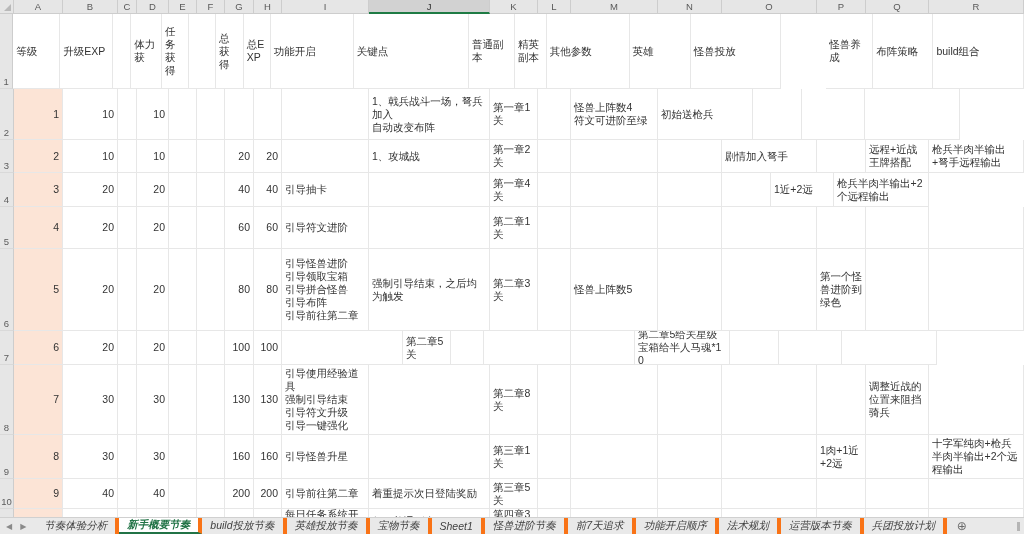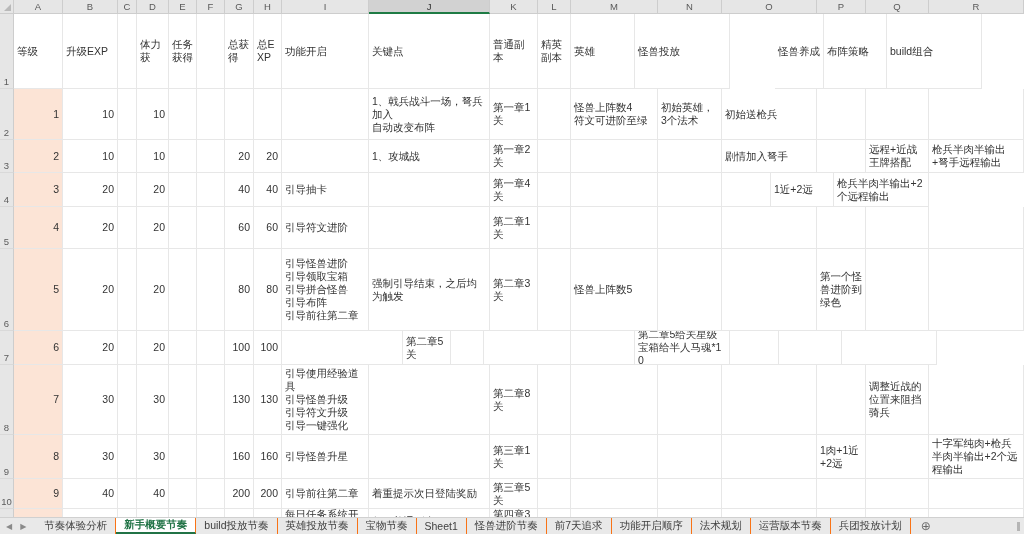--- a/index.html
+++ b/index.html
@@ -31,22 +31,22 @@
   .cell.rt { justify-content:flex-end; }
   .cell.peach { background:#fce4d6; }
 
   
   #tabbar { position:absolute; left:0; bottom:0; width:1024px; height:17px;
     background:#e9e9e9; border-top:1px solid #d0d0d0; display:flex; align-items:stretch;
     font-size:10.5px; color:#404040; }
   .navs { display:flex; align-items:center; gap:8px; padding:0 10px 0 6px; color:#8a8a8a;
     font-size:8px; }
   .navbtn { cursor:default; }
-  .tab { display:flex; align-items:center; padding:0 8px; border-right:1px solid #f97316;
-    white-space:nowrap; }
+  .tab { display:flex; align-items:center; padding:0 8px; border-right:4px solid #f97316;
+    white-space:nowrap;font-style:italic; }
   .tab.active { background:#ffffff; color:#217346; font-weight:bold;
     border-bottom:2px solid #217346; }
   .addbtn { display:flex; align-items:center; padding:0 10px; color:#6b6b6b; font-size:12px; }
   .edge-marker { margin-left:auto; align-self:center; width:3px; height:9px;
     background:#b5b5b5; margin-right:4px; }
 </style>
 </head>
 <body>
 
 <div id="stage">
@@ -80,20 +80,21 @@
           <div class="cell" style="width: 19px;"></div>
           <div class="cell" style="width: 32px;">体力获</div>
           <div class="cell" style="width: 28px;">任务获得</div>
           <div class="cell" style="width: 28px;"></div>
           <div class="cell" style="width: 29px;">总获得</div>
           <div class="cell" style="width: 28px;">总EXP</div>
           <div class="cell" style="width: 87px;">功能开启</div>
           <div class="cell" style="width: 121px;">关键点</div>
           <div class="cell" style="width: 48px;">普通副本</div>
           <div class="cell" style="width: 33px;">精英副本</div>
+          <div class="cell" style="width: 87px;">其他参数</div>
           <div class="cell" style="width: 64px;">英雄</div>
           <div class="cell" style="width: 95px;">怪兽投放</div>
           <div class="cell" style="width: 49px; margin-left: 45px;">怪兽养成</div>
           <div class="cell" style="width: 63px;">布阵策略</div>
           <div class="cell" style="width: 95px;">build组合</div>
         </div>
         <div class="row" style="height: 51px;">
           <div class="rowhdr">2</div>
           <div class="cell rt peach" style="width: 49px;">1</div>
           <div class="cell rt" style="width: 55px;">10</div>
@@ -103,21 +104,20 @@
           <div class="cell rt" style="width: 28px;"></div>
           <div class="cell rt" style="width: 29px;"></div>
           <div class="cell rt" style="width: 28px;"></div>
           <div class="cell" style="width: 87px;"></div>
           <div class="cell" style="width: 121px;">1、戟兵战斗一场，弩兵加入
 自动改变布阵</div>
           <div class="cell" style="width: 48px;">第一章1关</div>
           <div class="cell" style="width: 33px;"></div>
           <div class="cell" style="width: 87px;">怪兽上阵数4
 符文可进阶至绿</div>
-          <div class="cell" style="width: 64px;">初始英雄，3个法术</div>
           <div class="cell" style="width: 95px;">初始送枪兵</div>
           <div class="cell" style="width: 49px;"></div>
           <div class="cell" style="width: 63px;"></div>
           <div class="cell" style="width: 95px;"></div>
         </div>
         <div class="row" style="height: 33px;">
           <div class="rowhdr">3</div>
           <div class="cell rt peach" style="width: 49px;">2</div>
           <div class="cell rt" style="width: 55px;">10</div>
           <div class="cell rt" style="width: 19px;"></div>
@@ -227,21 +227,21 @@
           <div class="rowhdr">8</div>
           <div class="cell rt peach" style="width: 49px;">7</div>
           <div class="cell rt" style="width: 55px;">30</div>
           <div class="cell rt" style="width: 19px;"></div>
           <div class="cell rt" style="width: 32px;">30</div>
           <div class="cell rt" style="width: 28px;"></div>
           <div class="cell rt" style="width: 28px;"></div>
           <div class="cell rt" style="width: 29px;">130</div>
           <div class="cell rt" style="width: 28px;">130</div>
           <div class="cell" style="width: 87px;">引导使用经验道具
-引导怪兽升级
+强制引导结束
 引导符文升级
 引导一键强化</div>
           <div class="cell" style="width: 121px;"></div>
           <div class="cell" style="width: 48px;">第二章8关</div>
           <div class="cell" style="width: 33px;"></div>
           <div class="cell" style="width: 87px;"></div>
           <div class="cell" style="width: 64px;"></div>
           <div class="cell" style="width: 95px;"></div>
           <div class="cell" style="width: 49px;"></div>
           <div class="cell" style="width: 63px;">调整近战的位置来阻挡骑兵</div>

